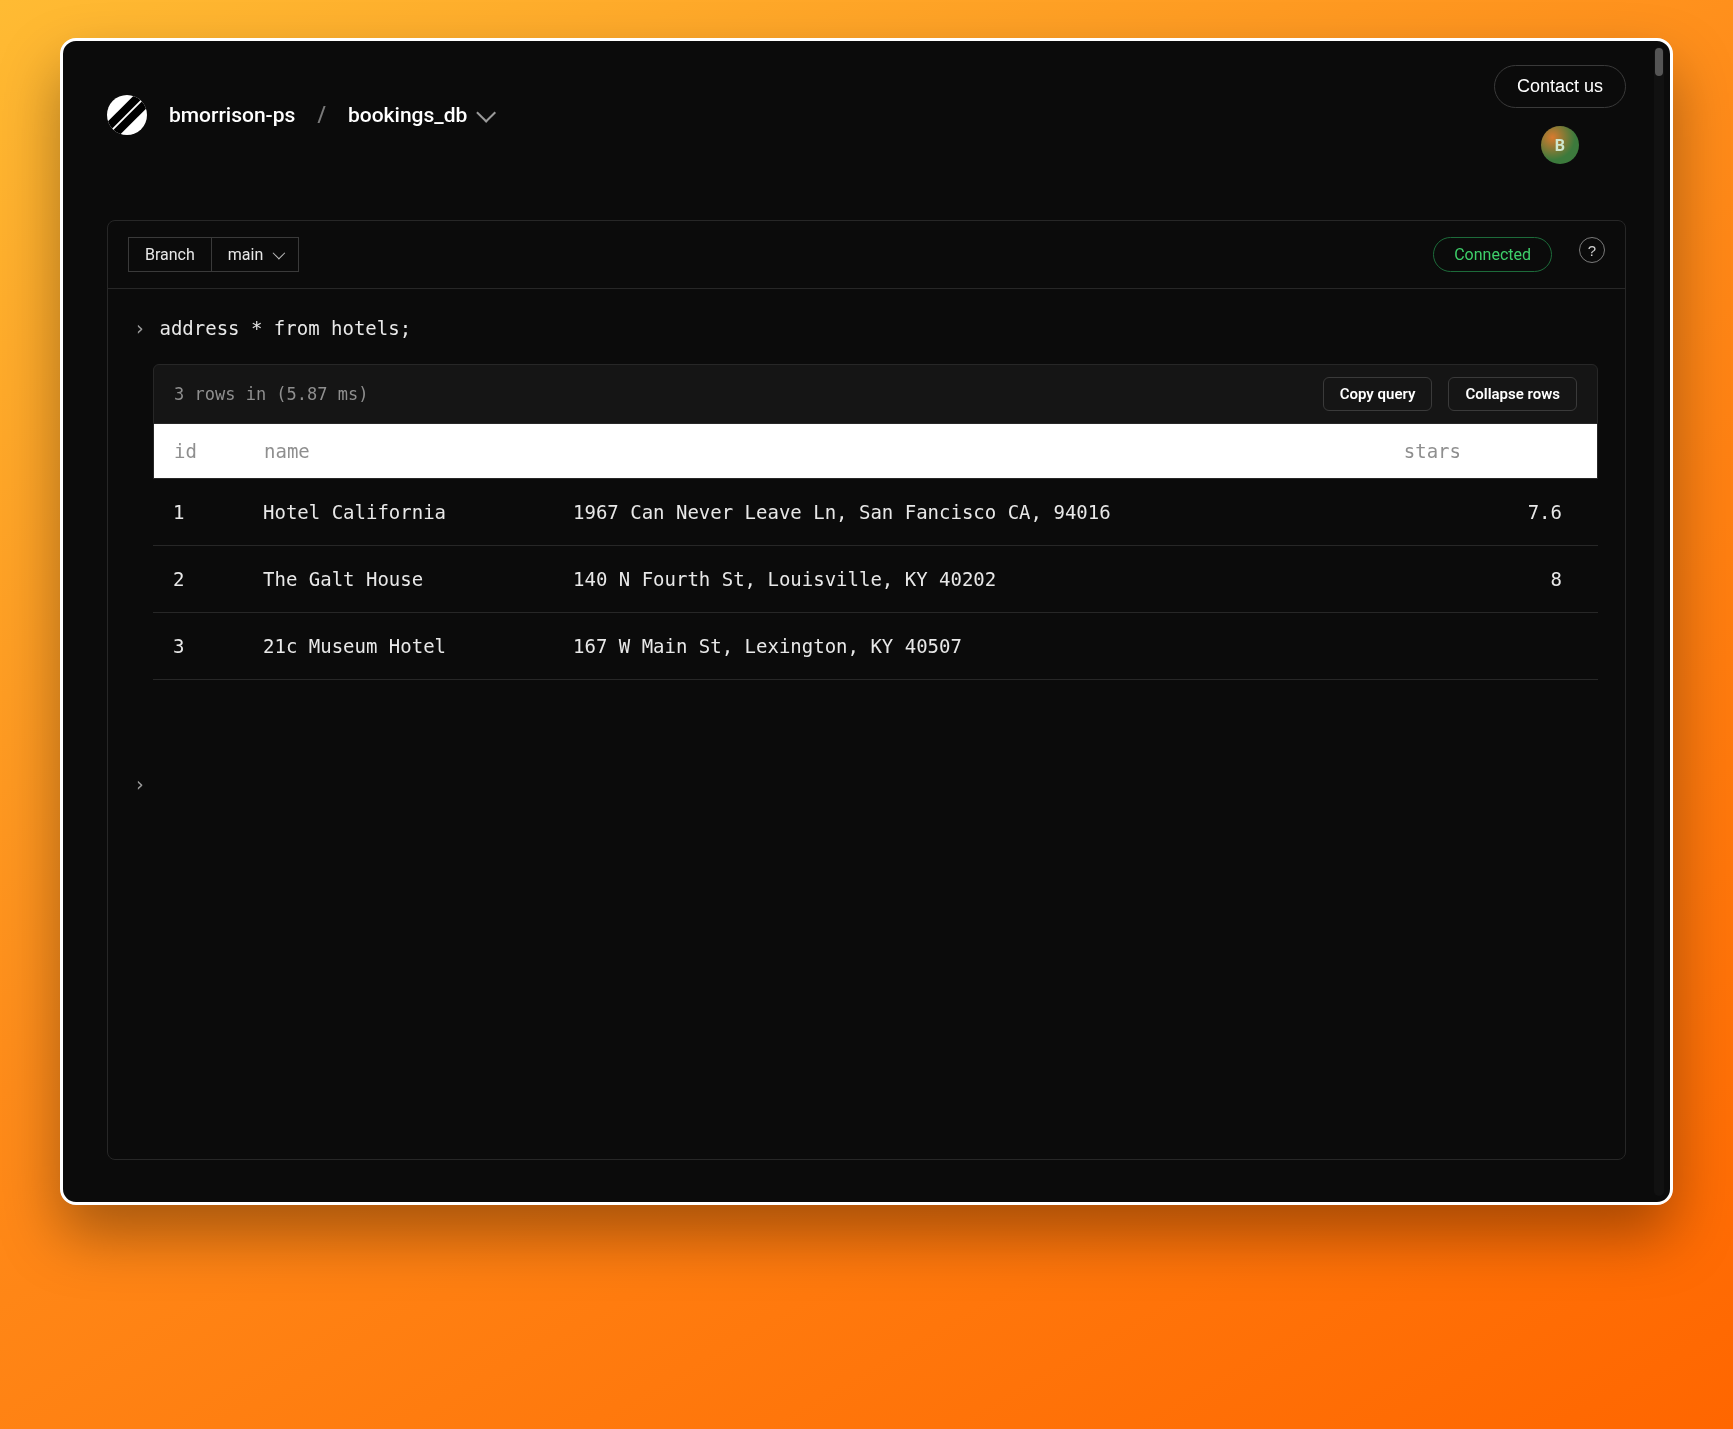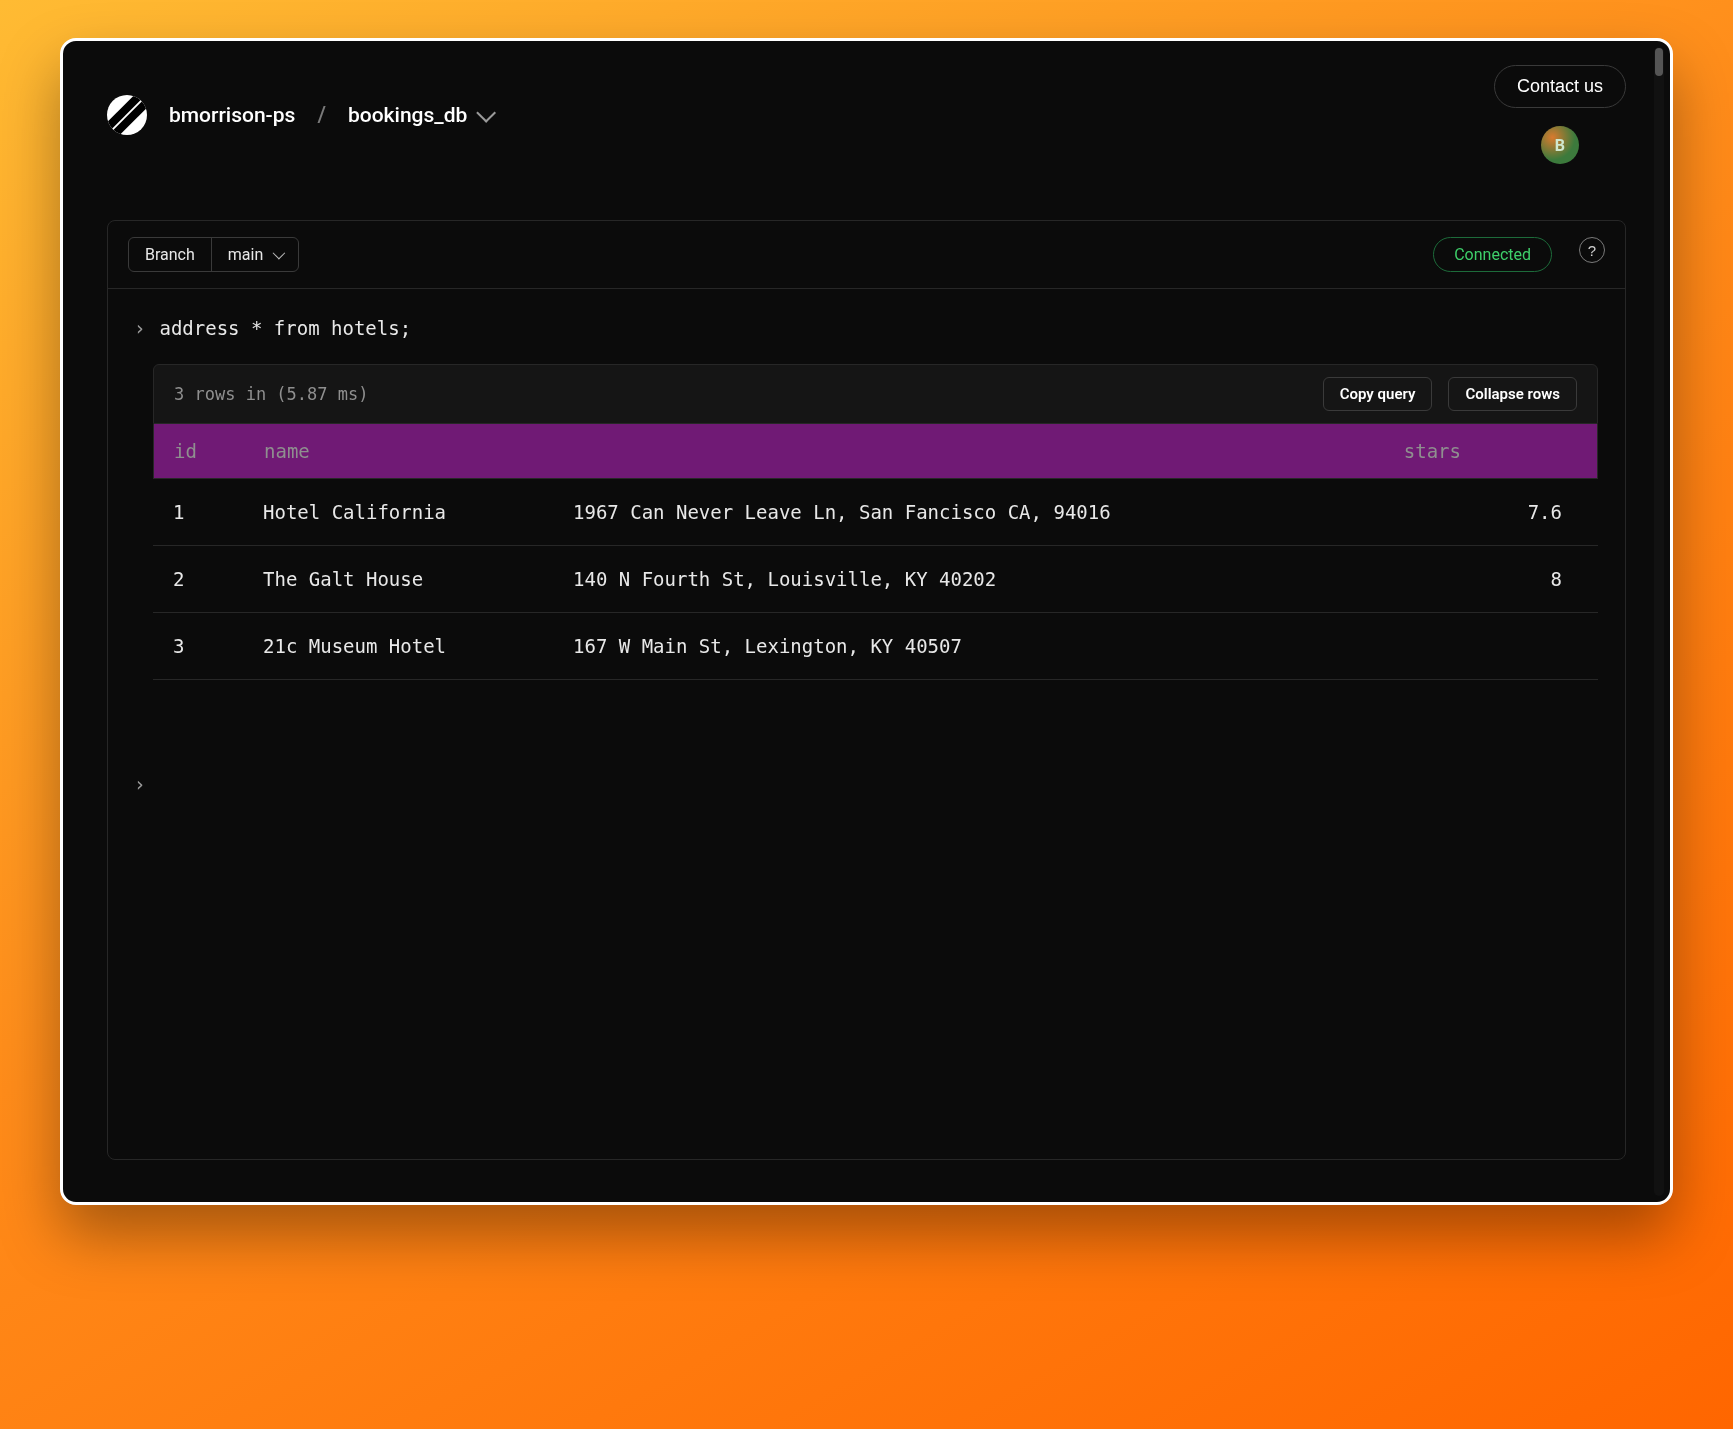--- a/index.html
+++ b/index.html
@@ -96,21 +96,21 @@
     border-radius:8px;
     min-height:940px;
     display:flex; flex-direction:column;
   }
   .panel-toolbar {
     display:flex; align-items:center; justify-content:space-between;
     padding:16px 20px;
     border-bottom:1px solid #272727;
   }
   .branch-group {
-    display:flex; border:1px solid #3a3a3a; border-radius:6px; overflow:hidden;
+    display:flex; border:1px solid #3a3a3a; border-radius:0; overflow:hidden;
   }
   .branch-label, .branch-name {
     padding:7px 16px; font-size:16px; color:#e8e8e8;
     display:flex; align-items:center; gap:10px;
   }
   .branch-label { border-right:1px solid #3a3a3a; }
   .chev-small {
     width:9px; height:9px; display:inline-block;
     border-right:1.5px solid #bdbdbd; border-bottom:1.5px solid #bdbdbd;
     transform:rotate(45deg) translateY(-2px);
@@ -150,21 +150,21 @@
     font-family: -apple-system, BlinkMacSystemFont, "Segoe UI", Roboto, sans-serif;
     cursor:pointer;
   }
   .grid-head, .grid-row {
     display:grid;
     grid-template-columns: 90px 310px 1fr 100px;
     padding: 16px 20px;
     font-size:19px;
   }
   .grid-head {
-    background:#701a75; color:#8f8f8f;
+    background:#ffffff; color:#8f8f8f;
     border-left:1px solid #272727; border-right:1px solid #272727;
     border-bottom:1px solid #272727;
   }
   .grid-row {
     color:#e8e8e8;
     border-bottom:1px solid #272727;
     padding-top:22px; padding-bottom:22px;
   }
   .col-stars { text-align:right; padding-right:16px; }
   .prompt-empty { margin-top:92px; }

